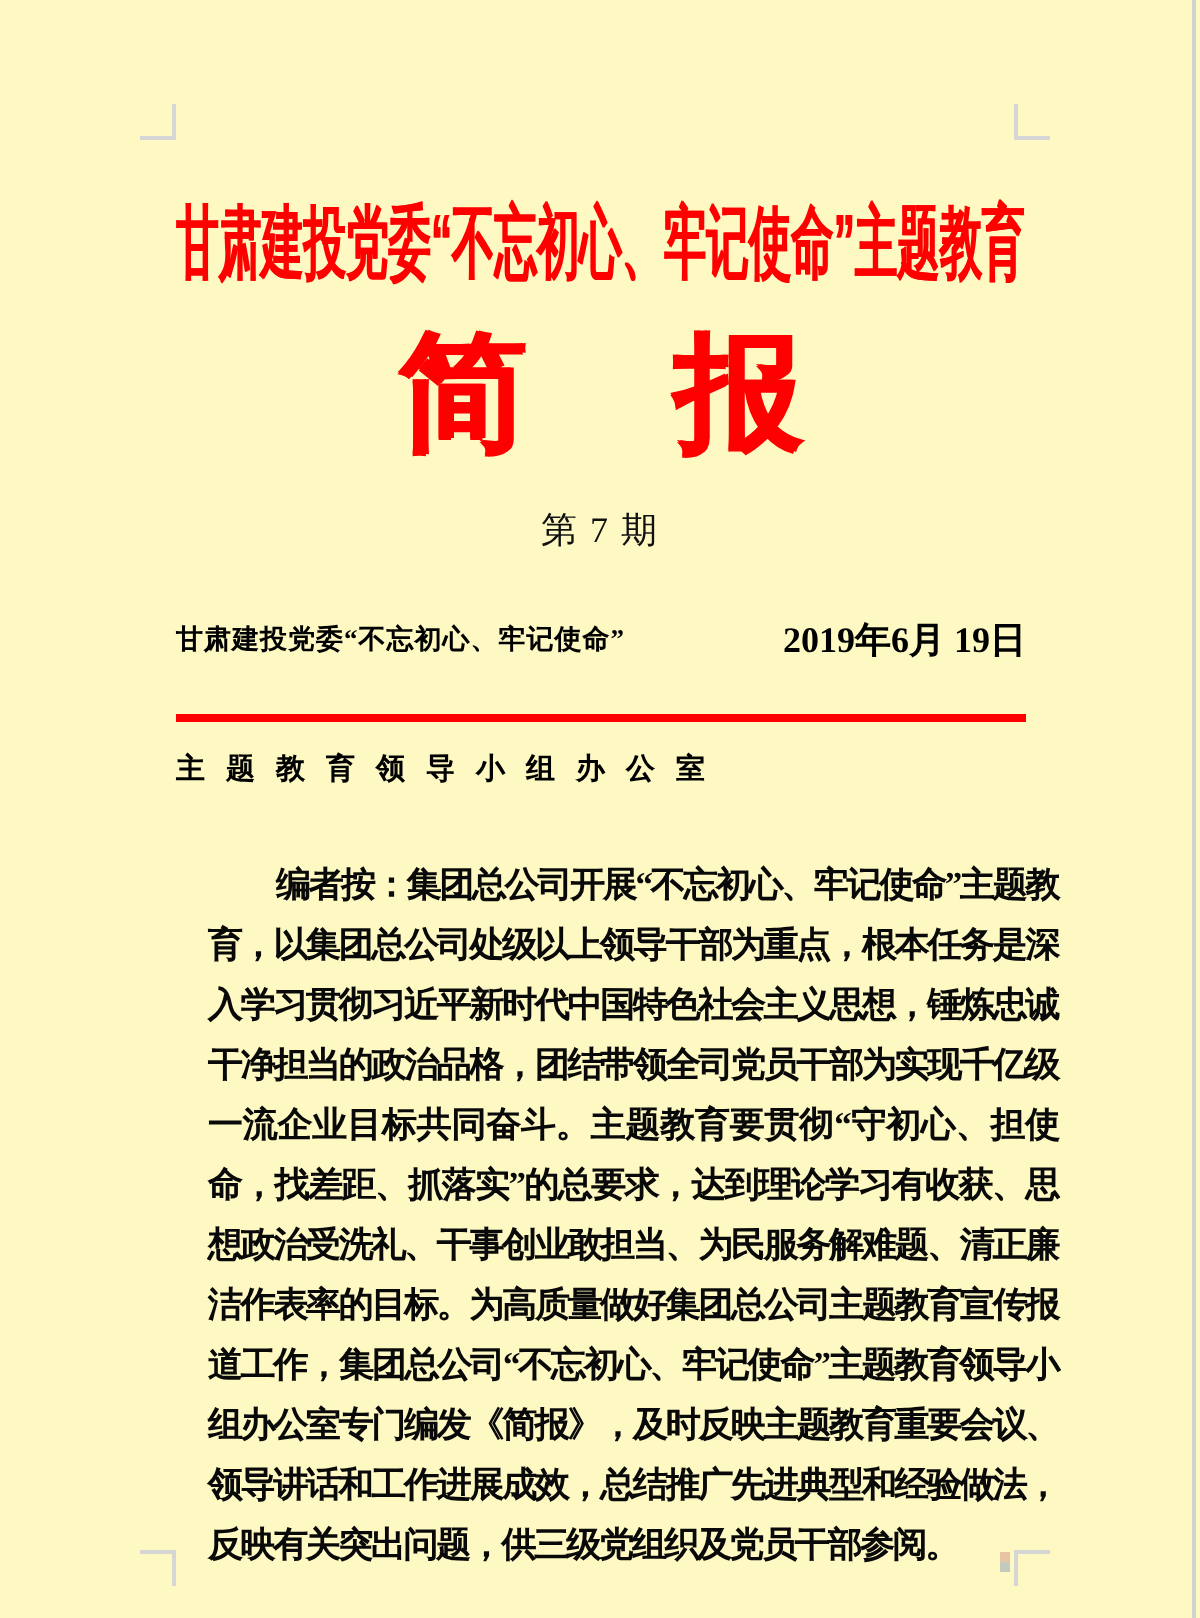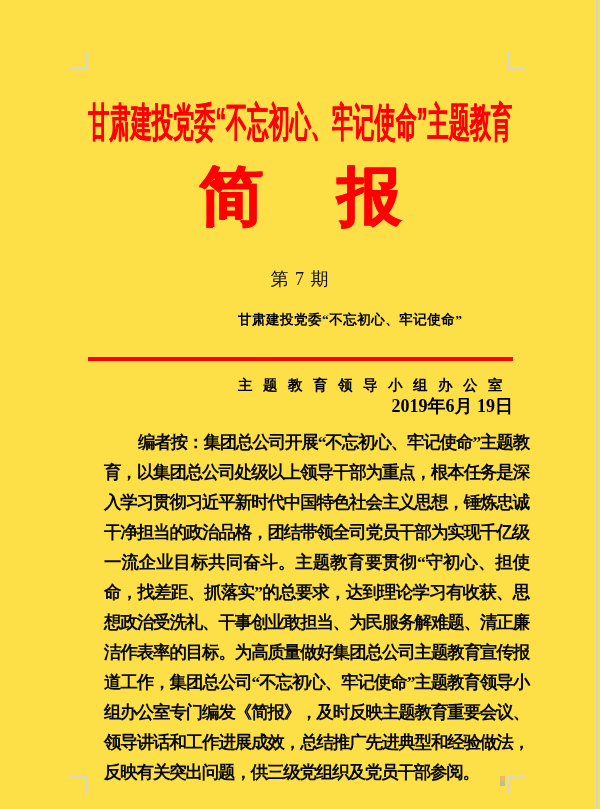--- a/index.html
+++ b/index.html
@@ -4,21 +4,21 @@
 <style>
   :root { --accent: #fe0000; }
   * { box-sizing: border-box; }
   html, body { margin: 0; padding: 0; }
   body {
     width: 600px; height: 809px;
     background: #ffffff;
     font-family: "Liberation Serif", serif;
     overflow: hidden;
   }
-  .page { position: relative; width: 600px; height: 809px; background: #fde047; }
+  .page { position: relative; width: 600px; height: 809px; background: #fef9c3; }
 
   
   .page-edge { position: absolute; left: 596px; top: 0; width: 2px; height: 809px; background: #d2d2d2; }
 
   
   .mark { position: absolute; width: 18px; height: 18px; }
   .mark.tl { left: 70px; top: 52px;  border-right: 2px solid #d6d6d6; border-bottom: 2px solid #d6d6d6; }
   .mark.tr { left: 507px; top: 52px; border-left: 2px solid #d6d6d6;  border-bottom: 2px solid #d6d6d6; }
   .mark.bl { left: 70px; top: 775px; border-right: 2px solid #d6d6d6; border-top: 2px solid #d6d6d6; }
   .mark.br { left: 507px; top: 775px; border-left: 2px solid #d6d6d6;  border-top: 2px solid #d6d6d6; }
@@ -44,30 +44,30 @@
   .masthead-title .ch {
     font-family: "Liberation Serif", serif;
     font-weight: 900;
     font-size: 64px;
     line-height: 68px;
     color: var(--accent, #fe0000);
     text-shadow: 1.5px 0 currentColor, 0 1px currentColor;
   }
 
   
-  .issue { top: 267px; align-items: center; }
+  .issue { top: 253px; align-items: center; }
   .issue .txt {
     font-size: 18px; line-height: 24px; color: #111; font-weight: 500;
     letter-spacing: 1px;
   }
 
   
   .pub-row {
     position: absolute; left: 88px; top: 310px; width: 425px;
-    display: flex; justify-content: space-between; align-items: flex-end; flex-direction: column;
+    display: flex; justify-content: space-between; 
   }
   .pub-left { color: #000; font-weight: 700; }
   .pub-line1 { font-size: 13.5px; line-height: 20px; letter-spacing: 0.5px; white-space: nowrap; }
   .pub-line2 { font-size: 14.5px; line-height: 21px; letter-spacing: 10.5px; white-space: nowrap; margin-top: 45px; }
   .pub-date  { font-size: 18px; font-weight: 700; color: #000; white-space: nowrap; line-height: 21px; }
 
   
   .red-rule { position: absolute; left: 88px; top: 357px; width: 425px; height: 4px; background: var(--accent, #fe0000); }
 
   

